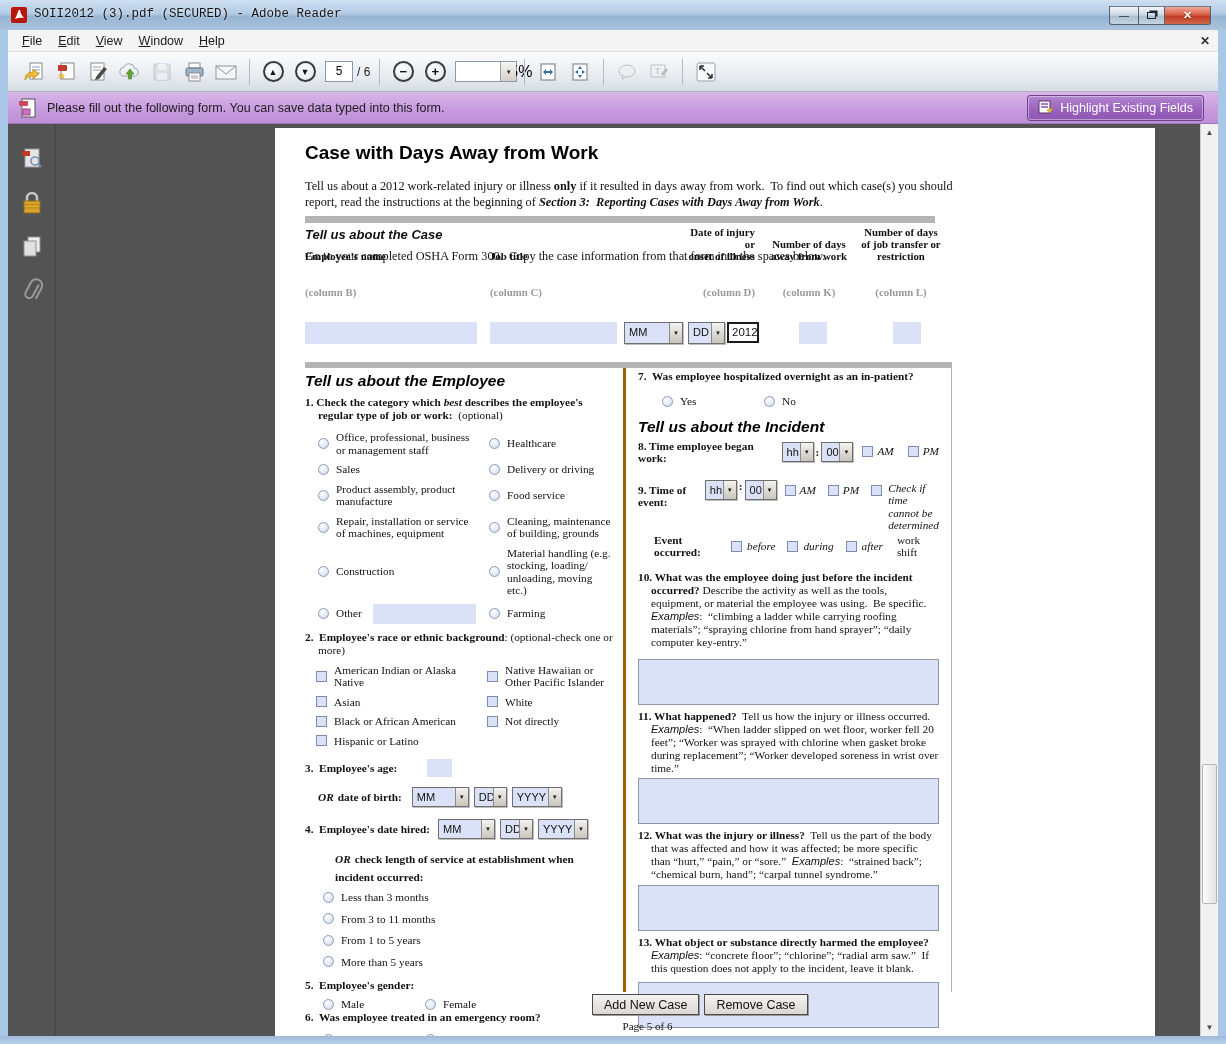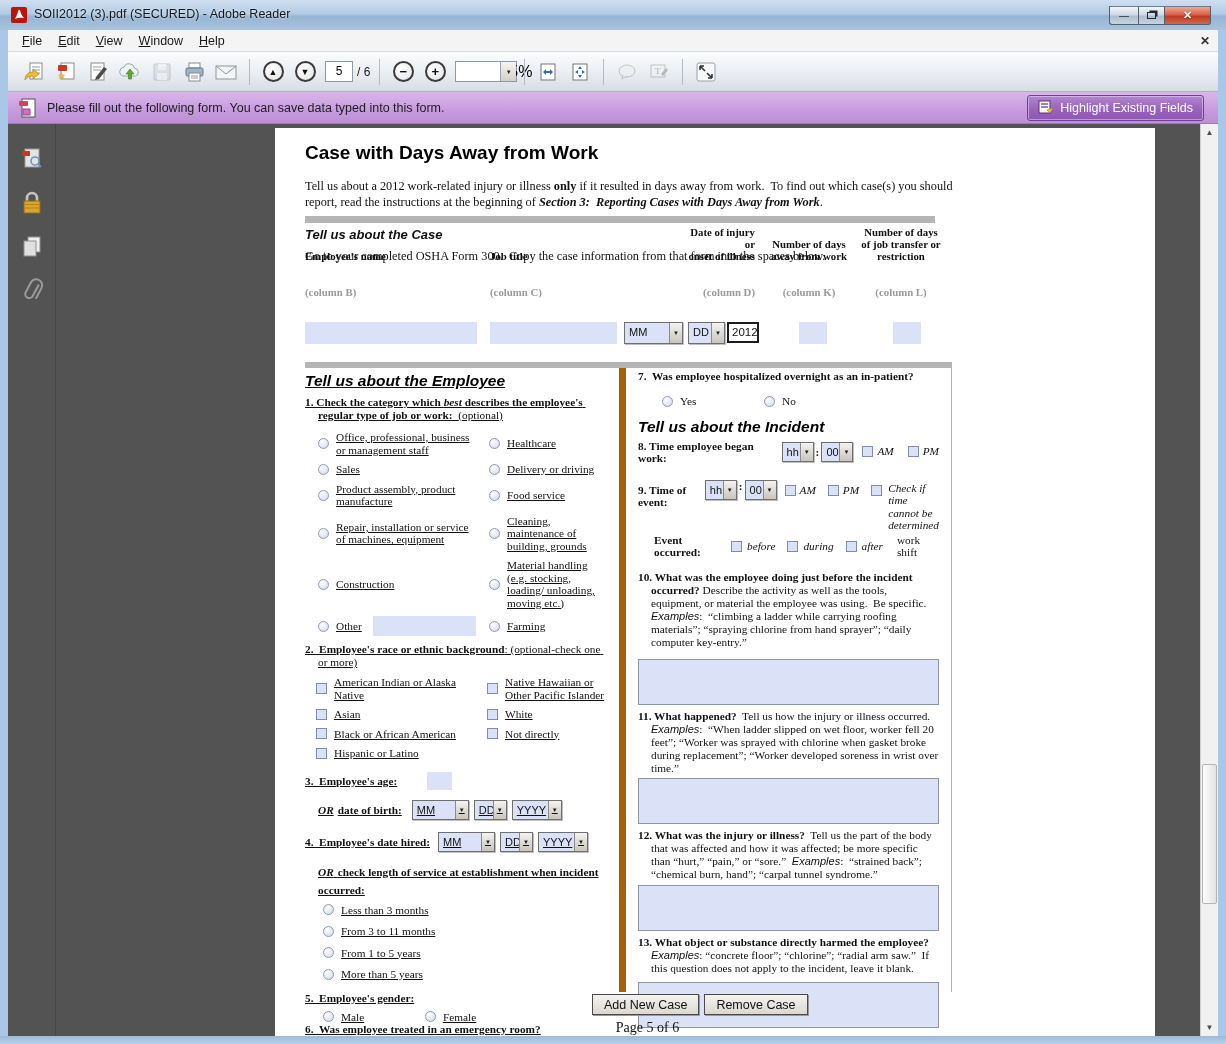--- a/index.html
+++ b/index.html
@@ -2,21 +2,21 @@
 <html><head>
 <meta charset="utf-8">
 <style>
   html,body{margin:0;padding:0;background:#222;}
   *{box-sizing:border-box;}
   .window{position:relative;width:1226px;height:1044px;background:#a9c7e7;font-family:"Liberation Sans",sans-serif;overflow:hidden;}
   
   .titlebar{position:absolute;left:0;top:0;width:1226px;height:30px;
     background:linear-gradient(180deg,#cfdff1 0%,#b3cbe4 45%,#96b4d3 55%,#a9c3de 100%);}
   .app-icon{position:absolute;left:11px;top:7px;width:16px;height:16px;}
-  .title-text{position:absolute;left:34px;top:7px;font-size:12.5px;color:#15151a;text-shadow:0 0 3px #e8f2fb;}
+  .title-text{position:absolute;left:34px;top:7px;font-size:12.5px;color:#15151a;text-shadow:0 0 3px #e8f2fb;font-family:Liberation Mono, monospace;}
   .win-controls{position:absolute;right:15px;top:6px;display:flex;}
   .wbtn{height:19px;border:1px solid #53606e;border-top-color:#6e7d8c;display:flex;align-items:center;justify-content:center;
     background:linear-gradient(#f2f6fa,#cdd9e6 45%,#aebfd0 55%,#c6d4e2);font-size:10px;color:#1d2936;border-radius:0 0 3px 3px;}
   .wbtn.minb{width:29px;border-right:none;border-radius:0 0 0 3px;}
   .wbtn.maxb{width:27px;border-radius:0;}
   .wbtn.closeb{width:46px;border-left:none;border-radius:0 0 3px 0;
     background:linear-gradient(#f0a695,#d9604a 45%,#c03a22 55%,#d2684f);color:#fff;font-weight:bold;font-size:11px;text-shadow:0 1px 1px #7c1d0c;}
   .restore-glyph{width:9px;height:7px;border:1px solid #1d2936;background:transparent;box-shadow:2px -2px 0 -0.5px #1d2936;}
   
   .client{position:absolute;left:8px;top:30px;width:1210px;height:1006px;background:#0369a1;}
@@ -73,40 +73,40 @@
   .ct-head{position:absolute;bottom:28px;font-size:10.8px;line-height:12px;}
   .ct-label{font-weight:bold;}
   .ct-sub{color:#9a9a9a;font-weight:bold;}
   .tinput{background:#dbe2f7;}
   .combo{display:inline-flex;height:22px;border:1px solid #6f6f6f;background:#dbe2f7;box-shadow:1px 1px 0 rgba(0,0,0,.25);}
   .combo .cv{flex:1;padding:3px 3px 0 4px;font-family:"Liberation Sans",sans-serif;font-size:11px;color:#111;overflow:hidden;}
   .combo .cb-btn{width:13px;background:linear-gradient(#f4f3f0,#c9c5bc);border-left:1px solid #8a8a8a;display:flex;align-items:center;justify-content:center;font-size:6px;color:#1a1a1a;}
   .yearbox{position:absolute;background:#fff;border:2px solid #1b1b1b;font-family:"Liberation Sans",sans-serif;font-size:11.5px;padding:2px 0 0 3px;}
   
   .cols{position:absolute;left:30px;top:240px;width:647px;height:624px;display:flex;}
-  .col-left{width:332px;border-right:7px solid #a16207;padding:4px 10px 0 0;text-decoration:underline;}
+  .col-left{width:332px;border-right:3px solid #a16207;padding:4px 10px 0 0;}
   .col-right{flex:1;border-right:1px solid #b2b2b2;padding:2px 12px 0 12px;}
   .h2{font-family:"Liberation Sans",sans-serif;font-weight:bold;font-style:italic;font-size:15.5px;color:#000;}
   .q{font-size:11.3px;line-height:13px;padding-left:13px;text-indent:-13px;}
   .opt-label{font-size:11.3px;line-height:12.5px;}
   .rdo{width:11px;height:11px;min-width:11px;border-radius:50%;border:1px solid #8d9ab8;background:radial-gradient(circle at 35% 30%,#ffffff,#cdd7ee);display:inline-block;}
   .cbx{width:11px;height:11px;min-width:11px;border:1px solid #7d8db0;background:#dbe2f7;display:inline-block;}
   .optrow{display:flex;margin:0 0 7px 13px;align-items:center;}
   .ocell{display:flex;gap:7px;align-items:center;}
   .ocell.l{width:158px;margin-right:13px;}
   .ocell.r{flex:1;}
   .small-combo{height:20px;}
   .inline-row{display:flex;align-items:center;}
   .qb{font-weight:bold;font-size:11.3px;}
   .it{font-style:italic;}
   .tarea{background:#dbe2f7;border:1px solid #8d97a5;width:301px;height:46px;}
   .foot-btns{position:absolute;left:277px;top:866px;display:flex;gap:5px;padding-left:40px;}
   .fbtn{height:21px;padding:0 11px;background:linear-gradient(#f4f3f1,#dcd8d0);border:1px solid #4a4a4a;box-shadow:1px 1px 0 #9a9a9a;
     font-family:"Liberation Sans",sans-serif;font-size:12.5px;display:flex;align-items:center;}
-  .page-num{position:absolute;left:277px;top:892px;width:191px;text-align:center;font-size:14px;}
+  .page-num{position:absolute;left:277px;top:892px;width:191px;text-align:center;font-size:11px;}
   .bottom-border{position:absolute;left:0;top:1036px;width:1226px;height:8px;background:linear-gradient(#9db9d8,#b9d3ec);}
 </style>
 </head>
 <body>
 
 <div class="window">
 
   <div class="titlebar">
     <svg class="app-icon" viewBox="0 0 16 16">
         <rect x="0" y="0" width="16" height="16" rx="2" fill="#b8160a"></rect>
@@ -491,21 +491,21 @@
               <span class="combo small-combo" style="width:33px;margin-left:5px">
                   <span class="cv">DD</span>
                   <span class="cb-btn">▼</span>
                 </span>
               <span class="combo small-combo" style="width:50px;margin-left:5px">
                   <span class="cv">YYYY</span>
                   <span class="cb-btn">▼</span>
                 </span>
             </div>
 
-            <div style="margin-top:10px;margin-left:13px">
+            <div style="margin-top:10px;margin-left:30px">
               <span class="qb it">OR</span>
               <span class="qb">check length of service at establishment when incident occurred:</span>
             </div>
             <div style="margin-top:6px">
               <div class="inline-row" style="margin-left:18px;margin-bottom:9px">
                   <span class="rdo"></span>
                   <span class="opt-label" style="margin-left:7px">Less than 3 months</span>
                 </div>
               <div class="inline-row" style="margin-left:18px;margin-bottom:9px">
                   <span class="rdo"></span>

